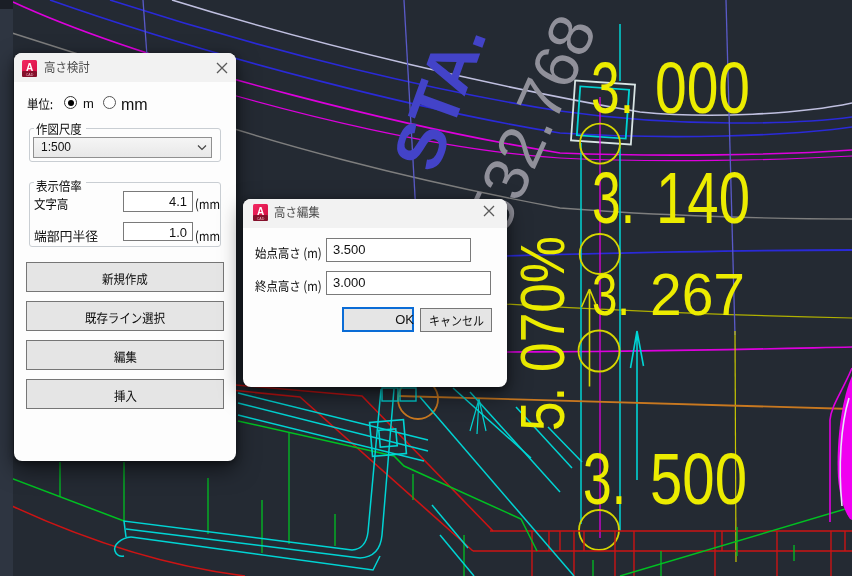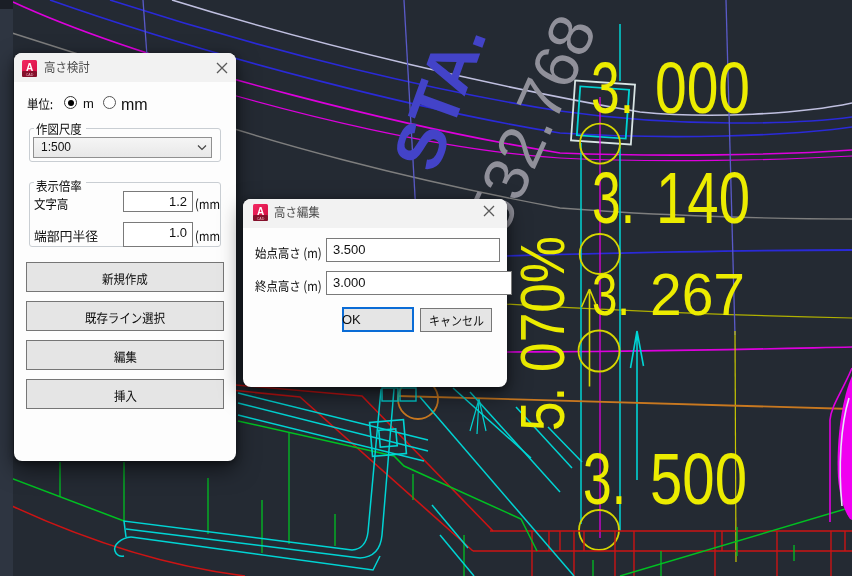--- a/index.html
+++ b/index.html
@@ -152,28 +152,28 @@
       <path d="M1,1.5 L5,5.5 L9,1.5" stroke="#444" stroke-width="1.2" fill="none"></path>
     </svg>
     <div class="grp" style="left:29px;top:182px;width:192px;height:65px"></div>
     <div style="position:absolute;left:34px;top:175px;width:52px;height:13px;background:#fdfdfd"></div>
     <svg style="position:absolute;left:36.0px;top:178.0px;overflow:visible" width="48" height="16">
       <path transform="translate(0,13.00) scale(0.88,1)" d="M1.8199999999999998 0.13 2.132 1.04C3.679 0.65 5.915 0.091 7.968999999999999 -0.45499999999999996L7.864999999999999 -1.3259999999999998L4.615 -0.52V-3.484C5.356 -3.952 6.032 -4.484999999999999 6.5649999999999995 -5.018C7.475 -2.041 9.165 0.052 11.934 1.001C12.077 0.728 12.363 0.33799999999999997 12.584 0.143C11.115 -0.299 9.945 -1.0919999999999999 9.061 -2.158C9.945 -2.665 11.011 -3.38 11.83 -4.043L11.062999999999999 -4.641C10.426 -4.056 9.424999999999999 -3.328 8.58 -2.795C8.125 -3.4709999999999996 7.760999999999999 -4.2379999999999995 7.4879999999999995 -5.083H12.181V-5.928H6.968V-7.111H11.219V-7.917H6.968V-8.982999999999999H11.725999999999999V-9.841H6.968V-10.92H5.9799999999999995V-9.841H1.3V-8.982999999999999H5.9799999999999995V-7.917H1.885V-7.111H5.9799999999999995V-5.928H0.819V-5.083H5.343C4.043 -4.004 2.08 -3.029 0.364 -2.548C0.572 -2.34 0.858 -1.9889999999999999 1.001 -1.742C1.8459999999999999 -2.028 2.7689999999999997 -2.431 3.653 -2.912V-0.286Z M16.042 -4.563C15.483 -3.094 14.521 -1.651 13.455 -0.728C13.702 -0.598 14.144 -0.312 14.352 -0.143C15.379 -1.144 16.406 -2.691 17.043 -4.29ZM21.892 -4.16C22.828 -2.912 23.816 -1.222 24.167 -0.13L25.142 -0.572C24.752 -1.6769999999999998 23.738 -3.315 22.789 -4.537ZM14.937 -9.958V-8.996H24.089V-9.958ZM13.78 -6.7989999999999995V-5.837H18.993V-0.247C18.993 -0.039 18.915 0.013 18.681 0.026C18.434 0.039 17.576 0.039 16.692 0.0C16.848 0.299 17.003999999999998 0.728 17.043 1.027C18.2 1.027 18.967 1.014 19.422 0.858C19.89 0.689 20.046 0.40299999999999997 20.046 -0.23399999999999999V-5.837H25.232999999999997V-6.7989999999999995Z M29.809 -5.992999999999999V-5.083H38.545V-5.992999999999999ZM31.434 -8.229C31.746 -7.526999999999999 32.032 -6.63 32.097 -6.071L33.007 -6.3309999999999995C32.929 -6.877 32.617 -7.760999999999999 32.278999999999996 -8.437ZM36.114 -8.45C35.932 -7.8 35.607 -6.838 35.321 -6.253L36.179 -6.058C36.465 -6.617 36.803 -7.462 37.089 -8.241999999999999ZM30.355 -9.450999999999999V-8.554H38.272V-9.450999999999999H34.748999999999995V-10.92H33.760999999999996V-9.450999999999999ZM31.031 -3.8609999999999998V1.053H31.993V0.442H36.595V0.975H37.583V-3.8609999999999998ZM31.993 -0.46799999999999997V-2.964H36.595V-0.46799999999999997ZM29.432 -10.868C28.704 -8.892 27.495 -6.941999999999999 26.208 -5.681C26.39 -5.46 26.663 -4.952999999999999 26.754 -4.718999999999999C27.209 -5.186999999999999 27.651 -5.733 28.08 -6.3309999999999995V1.014H29.016V-7.8C29.523 -8.697 29.991 -9.645999999999999 30.355 -10.594999999999999Z M49.92 -8.203C49.439 -7.683 48.555 -6.981 47.905 -6.552L48.62 -6.122999999999999C49.269999999999996 -6.552 50.115 -7.1499999999999995 50.778 -7.760999999999999ZM39.65 -4.056 40.131 -3.276C41.002 -3.653 42.081 -4.16 43.108 -4.654L42.926 -5.395C41.717 -4.888 40.482 -4.367999999999999 39.65 -4.056ZM40.105 -7.475C40.833 -7.072 41.73 -6.4479999999999995 42.159 -6.005999999999999L42.835 -6.617C42.393 -7.045999999999999 41.483 -7.630999999999999 40.755 -8.020999999999999ZM47.658 -4.992C48.685 -4.4719999999999995 49.985 -3.679 50.609 -3.133L51.324 -3.7569999999999997C50.647999999999996 -4.29 49.348 -5.0569999999999995 48.334 -5.551ZM46.163 -5.499C46.423 -5.213 46.683 -4.875 46.93 -4.524L44.707 -4.42C45.63 -5.317 46.644 -6.435 47.424 -7.396999999999999L46.657 -7.774C46.293 -7.254 45.799 -6.643 45.278999999999996 -6.045C45.006 -6.292 44.655 -6.552 44.278 -6.7989999999999995C44.707 -7.2669999999999995 45.188 -7.877999999999999 45.604 -8.437L45.318 -8.554H50.947V-9.464H45.955V-10.92H44.967V-9.464H40.092V-8.554H44.629C44.369 -8.125 44.018 -7.617999999999999 43.693 -7.202L43.329 -7.423L42.848 -6.851C43.472 -6.4479999999999995 44.239 -5.902 44.733 -5.447C44.382 -5.0569999999999995 44.018 -4.693 43.68 -4.367999999999999L42.679 -4.329L42.822 -3.484L47.385 -3.8219999999999996C47.554 -3.549 47.684 -3.302 47.775 -3.081L48.528999999999996 -3.4709999999999996C48.243 -4.1339999999999995 47.515 -5.109 46.865 -5.837ZM39.702 -2.483V-1.573H44.967V1.079H45.955V-1.573H51.311V-2.483H45.955V-3.497H44.967V-2.483Z" fill="#111"></path>
     </svg>
     <svg style="position:absolute;left:34.0px;top:196.0px;overflow:visible" width="36" height="16">
       <path transform="translate(0,13.00) scale(0.88,1)" d="M5.9799999999999995 -10.92V-8.709999999999999H0.65V-7.760999999999999H2.5869999999999997C3.328 -5.681 4.342 -3.9 5.694 -2.4699999999999998C4.303 -1.3259999999999998 2.5869999999999997 -0.481 0.507 0.11699999999999999C0.702 0.351 1.014 0.819 1.131 1.053C3.2369999999999997 0.377 4.992 -0.533 6.422 -1.755C7.877999999999999 -0.46799999999999997 9.658999999999999 0.481 11.83 1.04C11.998999999999999 0.767 12.311 0.312 12.545 0.091C10.426 -0.40299999999999997 8.658 -1.3 7.228 -2.496C8.593 -3.887 9.633 -5.603 10.4 -7.760999999999999H12.402V-8.709999999999999H6.981V-10.92ZM6.473999999999999 -3.198C5.239 -4.459 4.303 -5.992999999999999 3.653 -7.760999999999999H9.269C8.593 -5.915 7.683 -4.407 6.473999999999999 -3.198Z M18.993 -4.875V-3.9H13.923V-2.964H18.993V-0.19499999999999998C18.993 -0.013 18.928 0.052 18.694 0.065C18.46 0.078 17.615000000000002 0.065 16.744 0.039C16.913 0.312 17.095 0.741 17.173000000000002 1.014C18.265 1.014 18.954 1.001 19.409 0.858C19.877 0.702 20.033 0.416 20.033 -0.16899999999999998V-2.964H25.116V-3.9H20.033V-4.303C21.137999999999998 -4.927 22.308 -5.85 23.088 -6.721L22.451 -7.215L22.23 -7.162999999999999H16.029V-6.266H21.32C20.787 -5.771999999999999 20.124 -5.252 19.487000000000002 -4.875ZM14.04 -9.516V-6.4479999999999995H15.001999999999999V-8.58H23.959V-6.4479999999999995H24.96V-9.516H19.994V-10.946H18.967V-9.516Z M29.939 -7.3839999999999995H35.035V-6.136H29.939ZM29.003 -8.099V-5.4079999999999995H36.01V-8.099ZM31.928 -10.933V-9.684999999999999H26.845V-8.827H38.141999999999996V-9.684999999999999H32.929V-10.933ZM27.43 -4.601999999999999V1.04H28.379V-3.77H36.686V-0.143C36.686 0.039 36.634 0.091 36.4 0.104C36.192 0.11699999999999999 35.451 0.11699999999999999 34.606 0.091C34.736 0.364 34.879 0.741 34.918 1.014C35.997 1.014 36.699 1.014 37.128 0.858C37.544 0.702 37.661 0.416 37.661 -0.13V-4.601999999999999ZM30.887999999999998 -2.21H34.112V-0.884H30.887999999999998ZM30.03 -2.925V0.494H30.887999999999998V-0.16899999999999998H34.983V-2.925Z" fill="#111"></path>
     </svg>
-    <div class="inp" style="left:123px;top:191px;width:70px;height:21px;text-align:right;padding:2px 5px 0 0">1.2</div>
+    <div class="inp" style="left:123px;top:191px;width:70px;height:21px;text-align:right;padding:2px 5px 0 0">4.1</div>
     <svg style="position:absolute;left:195.0px;top:196.0px;overflow:visible" width="27" height="16">
       <path transform="translate(0,13.00) scale(0.88,1)" d="M3.1069999999999998 2.548 3.835 2.223C2.717 0.377 2.1839999999999997 -1.833 2.1839999999999997 -4.043C2.1839999999999997 -6.239999999999999 2.717 -8.437 3.835 -10.296L3.1069999999999998 -10.634C1.9109999999999998 -8.684 1.196 -6.590999999999999 1.196 -4.043C1.196 -1.482 1.9109999999999998 0.611 3.1069999999999998 2.548Z M5.59 0.0H6.786V-5.122C7.423 -5.85 8.021 -6.201 8.554 -6.201C9.451 -6.201 9.867 -5.6419999999999995 9.867 -4.316V0.0H11.05V-5.122C11.713000000000001 -5.85 12.285 -6.201 12.831 -6.201C13.728 -6.201 14.144 -5.6419999999999995 14.144 -4.316V0.0H15.327V-4.4719999999999995C15.327 -6.266 14.638 -7.241 13.195 -7.241C12.324 -7.241 11.596 -6.6819999999999995 10.855 -5.888999999999999C10.568999999999999 -6.721 9.997 -7.241 8.905000000000001 -7.241C8.06 -7.241 7.332 -6.707999999999999 6.708 -6.032H6.682L6.5649999999999995 -7.058999999999999H5.59Z M17.628000000000004 0.0H18.824V-5.122C19.461000000000002 -5.85 20.059 -6.201 20.592000000000002 -6.201C21.489 -6.201 21.905 -5.6419999999999995 21.905 -4.316V0.0H23.088V-5.122C23.751 -5.85 24.323 -6.201 24.869 -6.201C25.766000000000002 -6.201 26.182000000000002 -5.6419999999999995 26.182000000000002 -4.316V0.0H27.365000000000002V-4.4719999999999995C27.365000000000002 -6.266 26.676000000000002 -7.241 25.233000000000004 -7.241C24.362000000000002 -7.241 23.634 -6.6819999999999995 22.893 -5.888999999999999C22.607000000000003 -6.721 22.035000000000004 -7.241 20.943 -7.241C20.098000000000003 -7.241 19.37 -6.707999999999999 18.746000000000002 -6.032H18.720000000000002L18.603 -7.058999999999999H17.628000000000004Z" fill="#111"></path>
     </svg>
     <svg style="position:absolute;left:34.0px;top:227.8px;overflow:visible" width="66" height="16">
       <path transform="translate(0,13.20) scale(0.97,1)" d="M0.9636 -6.8904C1.254 -5.544 1.452 -3.7752 1.4652 -2.6268L2.2704 -2.7588C2.2572 -3.9204 2.046 -5.6628 1.7292 -7.0224ZM5.3988 -4.1712V1.0428H6.2964V-3.3132H7.4448V0.9107999999999999H8.2368V-3.3132H9.4644V0.8712H10.2564V-3.3132H11.4708V0.1188C11.4708 0.2244 11.4444 0.264 11.3256 0.264C11.22 0.2772 10.89 0.2772 10.5204 0.264C10.6392 0.4884 10.758 0.8316 10.7844 1.0692C11.3916 1.0692 11.7612 1.056 12.0384 0.9107999999999999C12.3024 0.7788 12.3684 0.5412 12.3684 0.132V-4.1712H8.9232L9.3192 -5.412H12.6588V-6.3096H4.9764V-5.412H8.2104C8.1312 -5.0028 8.052 -4.554 7.9596 -4.1712ZM5.5572 -10.428V-7.2863999999999995H12.1968V-10.428H11.2464V-8.1576H9.2532V-11.0616H8.3028V-8.1576H6.468V-10.428ZM2.3496 -10.9164V-8.4348H0.6864V-7.5372H4.8576V-8.4348H3.2472V-10.9164ZM3.6168 -7.128C3.4848 -5.676 3.1812 -3.564 2.8908 -2.3232L3.234 -2.2308L0.4356 -1.6368L0.66 -0.6732C1.9272 -0.9636 3.6036 -1.3728 5.1876 -1.782L5.082 -2.64L3.6828 -2.3232C3.9732 -3.5508 4.3032 -5.4648 4.5408 -6.93Z M13.754399999999999 -5.9664V-5.0687999999999995H20.5788V-5.9664ZM14.915999999999999 -8.2896C15.18 -7.6032 15.4176 -6.7188 15.4704 -6.1248L16.354799999999997 -6.3492C16.2756 -6.9168 16.038 -7.8012 15.734399999999999 -8.4612ZM18.6912 -8.5536C18.532799999999998 -7.8936 18.216 -6.9168 17.951999999999998 -6.3096L18.757199999999997 -6.0852C19.034399999999998 -6.666 19.3512 -7.5504 19.6416 -8.3292ZM21.119999999999997 -10.3092V1.056H22.083599999999997V-9.372H24.5916C24.1692 -8.316 23.601599999999998 -6.8772 23.034 -5.7684C24.3804 -4.6068 24.763199999999998 -3.6036 24.7764 -2.7852C24.7764 -2.2968 24.6708 -1.914 24.3936 -1.7292C24.2352 -1.6368 24.0372 -1.5972 23.8128 -1.584C23.561999999999998 -1.5708 23.1792 -1.5708 22.7832 -1.6104C22.9548 -1.32 23.047199999999997 -0.9107999999999999 23.0604 -0.6335999999999999C23.4564 -0.6072 23.8788 -0.6072 24.222 -0.6468C24.552 -0.6864 24.842399999999998 -0.7788 25.08 -0.9372C25.542 -1.2408 25.74 -1.8612 25.74 -2.6796C25.726799999999997 -3.6168 25.3968 -4.6596 24.0636 -5.9004C24.683999999999997 -7.1016 25.3704 -8.6328 25.8984 -9.8868L25.1856 -10.3488L25.014 -10.3092ZM16.7376 -11.0352V-9.6228H14.084399999999999V-8.7384H20.394V-9.6228H17.7012V-11.0352ZM14.6388 -3.9072V1.0692H15.5628V0.2904H18.875999999999998V1.0032H19.839599999999997V-3.9072ZM15.5628 -0.594V-3.036H18.875999999999998V-0.594Z M37.488 -9.2136V-5.3196H33.461999999999996V-9.2136ZM27.587999999999997 -10.1904V1.0692H28.591199999999997V-4.3427999999999995H37.488V-0.264C37.488 -0.0264 37.4088 0.0528 37.158 0.066C36.894 0.066 36.0492 0.07919999999999999 35.1384 0.0528C35.2836 0.31679999999999997 35.4552 0.7656 35.507999999999996 1.0428C36.709199999999996 1.0428 37.4484 1.0296 37.884 0.8712C38.3328 0.6996 38.4912 0.3828 38.4912 -0.264V-10.1904ZM28.591199999999997 -5.3196V-9.2136H32.472V-5.3196Z M41.54039999999999 -10.3884C42.160799999999995 -9.4512 42.807599999999994 -8.184 43.05839999999999 -7.4052L44.008799999999994 -7.8144C43.7448 -8.6064 43.0716 -9.834 42.437999999999995 -10.7448ZM49.882799999999996 -10.7844C49.49999999999999 -9.847199999999999 48.813599999999994 -8.5404 48.25919999999999 -7.7484L49.130399999999995 -7.4052C49.684799999999996 -8.184 50.38439999999999 -9.3852 50.925599999999996 -10.4148ZM45.645599999999995 -11.1012V-6.8112H41.157599999999995V-5.8344H45.645599999999995V-3.7092H40.29959999999999V-2.7192H45.645599999999995V1.0296H46.6752V-2.7192H52.11359999999999V-3.7092H46.6752V-5.8344H51.34799999999999V-6.8112H46.6752V-11.1012Z M56.2056 -11.0748C55.5984 -10.1112 54.370799999999996 -8.975999999999999 53.2752 -8.2632C53.4336 -8.0652 53.697599999999994 -7.6692 53.8032 -7.458C55.0308 -8.25 56.337599999999995 -9.5304 57.142799999999994 -10.7052ZM63.4788 -9.5436C62.977199999999996 -8.646 62.2512 -7.8804 61.4064 -7.2336C60.574799999999996 -7.8804 59.901599999999995 -8.6592 59.452799999999996 -9.5436ZM57.75 -10.3884V-9.5436H59.307599999999994L58.581599999999995 -9.2928C59.096399999999996 -8.2896 59.782799999999995 -7.4315999999999995 60.6276 -6.6924C59.532 -6.0192 58.278 -5.5176 57.010799999999996 -5.2008C57.1956 -5.0028 57.4332 -4.6464 57.5256 -4.4088C58.8852 -4.7916 60.218399999999995 -5.346 61.379999999999995 -6.1116C62.4492 -5.3724 63.703199999999995 -4.818 65.08919999999999 -4.4748C65.2212 -4.7256 65.48519999999999 -5.1216 65.7096 -5.3196C64.4028 -5.5968 63.2016 -6.0588 62.185199999999995 -6.6924C63.307199999999995 -7.59 64.2312 -8.7252 64.812 -10.137599999999999L64.1784 -10.428L63.9936 -10.3884ZM57.9216 -3.1812V-2.31H60.8784V-0.2376H57.0768V0.6468H65.4588V-0.2376H61.855199999999996V-2.31H64.746V-3.1812H61.855199999999996V-4.9632H60.8784V-3.1812ZM56.6412 -8.4744C55.7964 -7.0356 54.410399999999996 -5.6232 53.1036 -4.7124C53.2752 -4.5012 53.565599999999996 -4.026 53.6712 -3.8148C54.1992 -4.2108 54.727199999999996 -4.686 55.255199999999995 -5.214V1.0428H56.218799999999995V-6.2832C56.7204 -6.8772 57.1692 -7.4976 57.538799999999995 -8.1312Z" fill="#111"></path>
     </svg>
-    <div class="inp" style="left:123px;top:222px;width:70px;height:25px;text-align:right;padding:2px 5px 0 0">1.0</div>
+    <div class="inp" style="left:123px;top:222px;width:70px;height:19px;text-align:right;padding:2px 5px 0 0">1.0</div>
     <svg style="position:absolute;left:195.0px;top:228.0px;overflow:visible" width="27" height="16">
       <path transform="translate(0,13.00) scale(0.88,1)" d="M3.1069999999999998 2.548 3.835 2.223C2.717 0.377 2.1839999999999997 -1.833 2.1839999999999997 -4.043C2.1839999999999997 -6.239999999999999 2.717 -8.437 3.835 -10.296L3.1069999999999998 -10.634C1.9109999999999998 -8.684 1.196 -6.590999999999999 1.196 -4.043C1.196 -1.482 1.9109999999999998 0.611 3.1069999999999998 2.548Z M5.59 0.0H6.786V-5.122C7.423 -5.85 8.021 -6.201 8.554 -6.201C9.451 -6.201 9.867 -5.6419999999999995 9.867 -4.316V0.0H11.05V-5.122C11.713000000000001 -5.85 12.285 -6.201 12.831 -6.201C13.728 -6.201 14.144 -5.6419999999999995 14.144 -4.316V0.0H15.327V-4.4719999999999995C15.327 -6.266 14.638 -7.241 13.195 -7.241C12.324 -7.241 11.596 -6.6819999999999995 10.855 -5.888999999999999C10.568999999999999 -6.721 9.997 -7.241 8.905000000000001 -7.241C8.06 -7.241 7.332 -6.707999999999999 6.708 -6.032H6.682L6.5649999999999995 -7.058999999999999H5.59Z M17.628000000000004 0.0H18.824V-5.122C19.461000000000002 -5.85 20.059 -6.201 20.592000000000002 -6.201C21.489 -6.201 21.905 -5.6419999999999995 21.905 -4.316V0.0H23.088V-5.122C23.751 -5.85 24.323 -6.201 24.869 -6.201C25.766000000000002 -6.201 26.182000000000002 -5.6419999999999995 26.182000000000002 -4.316V0.0H27.365000000000002V-4.4719999999999995C27.365000000000002 -6.266 26.676000000000002 -7.241 25.233000000000004 -7.241C24.362000000000002 -7.241 23.634 -6.6819999999999995 22.893 -5.888999999999999C22.607000000000003 -6.721 22.035000000000004 -7.241 20.943 -7.241C20.098000000000003 -7.241 19.37 -6.707999999999999 18.746000000000002 -6.032H18.720000000000002L18.603 -7.058999999999999H17.628000000000004Z" fill="#111"></path>
     </svg>
     <div class="btn" style="left:26px;top:262px;width:198px;height:30px"></div>
     <svg style="position:absolute;left:102.1px;top:270.5px;overflow:visible" width="48" height="16">
       <path transform="translate(0,13.00) scale(0.88,1)" d="M1.573 -8.488999999999999C1.833 -7.904 2.041 -7.111 2.08 -6.604L2.912 -6.824999999999999C2.847 -7.332 2.626 -8.099 2.3529999999999998 -8.671ZM4.914 -8.697C4.771 -8.151 4.484999999999999 -7.332 4.2509999999999994 -6.824999999999999L5.044 -6.63C5.278 -7.111 5.551 -7.8389999999999995 5.798 -8.501999999999999ZM11.517999999999999 -10.777C10.673 -10.347999999999999 9.216999999999999 -9.932 7.864999999999999 -9.645999999999999L7.162999999999999 -9.854V-5.303999999999999C7.162999999999999 -3.4709999999999996 6.994 -1.222 5.33 0.429C5.551 0.5589999999999999 5.902 0.884 6.032 1.0919999999999999C7.851999999999999 -0.715 8.099 -3.3409999999999997 8.099 -5.2909999999999995V-5.616H10.062V0.975H10.998V-5.616H12.479999999999999V-6.526H8.099V-8.866C9.555 -9.152 11.193 -9.555 12.311 -10.062ZM3.211 -10.868V-9.555H0.7929999999999999V-8.735999999999999H6.539V-9.555H4.16V-10.868ZM0.611 -6.590999999999999V-5.7589999999999995H3.211V-4.407H0.65V-3.549H2.9899999999999998C2.34 -2.405 1.3 -1.2089999999999999 0.364 -0.611C0.572 -0.45499999999999996 0.858 -0.13 1.027 0.091C1.768 -0.494 2.574 -1.417 3.211 -2.431V1.014H4.16V-2.314C4.7059999999999995 -1.8199999999999998 5.356 -1.17 5.6419999999999995 -0.845L6.226999999999999 -1.573C5.915 -1.8459999999999999 4.654 -2.8859999999999997 4.16 -3.2369999999999997V-3.549H6.590999999999999V-4.407H4.16V-5.7589999999999995H6.694999999999999V-6.590999999999999Z M20.111 -7.436H23.842V-6.162H20.111ZM20.111 -5.356H23.842V-4.043H20.111ZM20.111 -9.529H23.842V-8.254999999999999H20.111ZM15.717 -10.79V-8.762H13.845V-7.877999999999999H15.717V-6.292V-5.7459999999999996H13.572V-4.849H15.678C15.574 -3.068 15.158 -1.066 13.494 0.182C13.715 0.351 14.027 0.689 14.157 0.8969999999999999C15.457 -0.16899999999999998 16.081 -1.625 16.38 -3.094C16.978 -2.392 17.771 -1.404 18.096 -0.9099999999999999L18.759 -1.638C18.447 -2.015 17.082 -3.562 16.536 -4.095L16.601 -4.849H18.72V-5.7459999999999996H16.64V-6.292V-7.877999999999999H18.473V-8.762H16.64V-10.79ZM19.201 -10.413V-3.1719999999999997H20.241C20.033 -1.547 19.487000000000002 -0.351 17.485 0.299C17.68 0.46799999999999997 17.939999999999998 0.8059999999999999 18.044 1.027C20.253999999999998 0.23399999999999999 20.93 -1.196 21.177 -3.1719999999999997H22.308V-0.40299999999999997C22.308 0.533 22.516 0.8059999999999999 23.413 0.8059999999999999C23.595 0.8059999999999999 24.296999999999997 0.8059999999999999 24.479 0.8059999999999999C25.259 0.8059999999999999 25.479999999999997 0.377 25.570999999999998 -1.404C25.323999999999998 -1.482 24.933999999999997 -1.625 24.738999999999997 -1.781C24.713 -0.247 24.661 -0.052 24.375 -0.052C24.219 -0.052 23.66 -0.052 23.543 -0.052C23.27 -0.052 23.231 -0.104 23.231 -0.40299999999999997V-3.1719999999999997H24.778V-10.413Z M32.838 -10.764C32.188 -8.853 31.134999999999998 -6.968 29.965 -5.7459999999999996C30.186 -5.59 30.563 -5.252 30.719 -5.083C31.381999999999998 -5.811 32.019 -6.76 32.578 -7.813H33.475V1.027H34.463V-2.132H38.376V-3.0549999999999997H34.463V-5.031H38.207V-5.928H34.463V-7.813H38.506V-8.748999999999999H33.046C33.319 -9.321 33.566 -9.918999999999999 33.774 -10.517ZM29.705 -10.868C28.977 -8.892 27.755 -6.941999999999999 26.468 -5.681C26.65 -5.46 26.936 -4.927 27.04 -4.7059999999999995C27.482 -5.161 27.911 -5.681 28.326999999999998 -6.253V1.014H29.302V-7.787C29.809 -8.671 30.277 -9.633 30.641 -10.581999999999999Z M46.072 -10.907C46.072 -10.166 46.098 -9.424999999999999 46.137 -8.709999999999999H40.664V-5.0569999999999995C40.664 -3.367 40.547 -1.1179999999999999 39.468 0.481C39.702 0.598 40.118 0.9359999999999999 40.287 1.131C41.483 -0.585 41.678 -3.211 41.678 -5.044V-5.135H44.057C44.005 -2.899 43.94 -2.0669999999999997 43.771 -1.8719999999999999C43.667 -1.755 43.55 -1.7289999999999999 43.355 -1.7289999999999999C43.134 -1.7289999999999999 42.575 -1.7289999999999999 41.977 -1.7939999999999998C42.133 -1.547 42.237 -1.157 42.25 -0.884C42.887 -0.845 43.485 -0.845 43.823 -0.871C44.174 -0.9099999999999999 44.394999999999996 -1.001 44.603 -1.248C44.876 -1.599 44.941 -2.7039999999999997 45.006 -5.629C45.006 -5.7589999999999995 45.019 -6.045 45.019 -6.045H41.678V-7.760999999999999H46.202C46.358 -5.654999999999999 46.67 -3.731 47.164 -2.2359999999999998C46.306 -1.248 45.305 -0.442 44.147999999999996 0.16899999999999998C44.356 0.364 44.707 0.767 44.863 0.975C45.864 0.377 46.760999999999996 -0.33799999999999997 47.554 -1.196C48.152 0.143 48.932 0.949 49.933 0.949C50.934 0.949 51.298 0.299 51.467 -1.924C51.207 -2.015 50.843 -2.2359999999999998 50.622 -2.457C50.544 -0.728 50.388 -0.052 50.010999999999996 -0.052C49.348 -0.052 48.763 -0.7929999999999999 48.282 -2.0669999999999997C49.244 -3.315 50.010999999999996 -4.797 50.57 -6.5L49.595 -6.747C49.179 -5.434 48.62 -4.2509999999999994 47.918 -3.211C47.58 -4.4719999999999995 47.333 -6.019 47.19 -7.760999999999999H51.363V-8.709999999999999H47.138C47.099000000000004 -9.424999999999999 47.086 -10.152999999999999 47.086 -10.907ZM47.723 -10.27C48.555 -9.841 49.556 -9.177999999999999 50.05 -8.709999999999999L50.661 -9.386C50.153999999999996 -9.828 49.126999999999995 -10.465 48.308 -10.868Z" fill="#111"></path>
     </svg>
     <div class="btn" style="left:26px;top:301px;width:198px;height:30px"></div>
     <svg style="position:absolute;left:85.0px;top:309.5px;overflow:visible" width="82" height="16">
       <path transform="translate(0,13.00) scale(0.88,1)" d="M3.6399999999999997 -3.796C3.9779999999999998 -3.3539999999999996 4.329 -2.847 4.628 -2.327L2.288 -1.638V-4.888H5.694V-10.4H1.3519999999999999V-1.378L0.494 -1.144L0.754 -0.182L5.083 -1.508C5.252 -1.183 5.382 -0.871 5.473 -0.611L6.343999999999999 -1.04C6.005999999999999 -1.9109999999999998 5.226 -3.185 4.459 -4.16ZM2.288 -9.503H4.758V-8.086H2.288ZM2.288 -5.785V-7.241H4.758V-5.785ZM6.005999999999999 -5.902V-4.979H9.243C8.398 -2.496 6.994 -0.7799999999999999 4.524 0.351C4.771 0.52 5.1739999999999995 0.884 5.317 1.066C7.175999999999999 0.11699999999999999 8.463 -1.157 9.36 -2.834V-0.416C9.36 0.5589999999999999 9.568 0.845 10.465 0.845C10.647 0.845 11.362 0.845 11.556999999999999 0.845C12.363 0.845 12.584 0.351 12.661999999999999 -1.534C12.415 -1.5859999999999999 12.024999999999999 -1.742 11.83 -1.9109999999999998C11.804 -0.27299999999999996 11.751999999999999 -0.026 11.466 -0.026C11.296999999999999 -0.026 10.712 -0.026 10.594999999999999 -0.026C10.309 -0.026 10.27 -0.078 10.27 -0.429V-4.888H10.218L10.244 -4.979H12.492999999999999V-5.902H10.504C10.79 -6.981 10.985 -8.164 11.154 -9.49H12.245999999999999V-10.413H6.253V-9.49H7.098V-5.902ZM8.008 -9.49H10.166C10.01 -8.164 9.802 -6.968 9.516 -5.902H8.008Z M20.994999999999997 -4.667V-3.4579999999999997H17.355V-2.548H20.994999999999997V-0.13C20.994999999999997 0.052 20.942999999999998 0.104 20.722 0.11699999999999999C20.488 0.13 19.708 0.13 18.837 0.104C18.98 0.377 19.097 0.754 19.149 1.04C20.267 1.04 20.994999999999997 1.027 21.424 0.884C21.866 0.741 21.982999999999997 0.45499999999999996 21.982999999999997 -0.11699999999999999V-2.548H25.441V-3.4579999999999997H21.982999999999997V-4.1209999999999996C22.906 -4.732 23.92 -5.59 24.622 -6.396L23.997999999999998 -6.877L23.802999999999997 -6.824999999999999H18.46V-5.928H22.932000000000002C22.477 -5.473 21.918 -5.005 21.384999999999998 -4.667ZM18.005 -10.92C17.849 -10.360999999999999 17.667 -9.789 17.445999999999998 -9.216999999999999H13.818999999999999V-8.280999999999999H17.043C16.198 -6.487 15.001999999999999 -4.81 13.416 -3.6919999999999997C13.572 -3.4709999999999996 13.818999999999999 -3.042 13.936 -2.782C14.482 -3.1719999999999997 14.989 -3.614 15.443999999999999 -4.108V1.014H16.432V-5.2909999999999995C17.108 -6.2139999999999995 17.68 -7.228 18.148 -8.280999999999999H25.207V-9.216999999999999H18.538C18.72 -9.698 18.889 -10.192 19.032 -10.673Z M29.003 -9.684999999999999V-8.606C29.354 -8.632 29.77 -8.645 30.173000000000002 -8.645C30.887999999999998 -8.645 34.541 -8.645 35.269 -8.645C35.711 -8.645 36.153 -8.632 36.465 -8.606V-9.684999999999999C36.153 -9.633 35.698 -9.62 35.282 -9.62C34.515 -9.62 30.875 -9.62 30.173000000000002 -9.62C29.756999999999998 -9.62 29.341 -9.633 29.003 -9.684999999999999ZM37.414 -6.253 36.673 -6.721C36.53 -6.643 36.257 -6.617 35.958 -6.617C35.295 -6.617 29.756999999999998 -6.617 29.107 -6.617C28.756 -6.617 28.314 -6.643 27.833 -6.694999999999999V-5.603C28.301 -5.629 28.795 -5.6419999999999995 29.107 -5.6419999999999995C29.887 -5.6419999999999995 35.373 -5.6419999999999995 36.01 -5.6419999999999995C35.775999999999996 -4.7059999999999995 35.256 -3.601 34.463 -2.7689999999999997C33.358 -1.599 31.733 -0.767 29.887 -0.38999999999999996L30.692999999999998 0.533C32.344 0.078 33.982 -0.689 35.347 -2.1839999999999997C36.309 -3.2369999999999997 36.894 -4.5889999999999995 37.245 -5.8759999999999994C37.271 -5.967 37.349000000000004 -6.136 37.414 -6.253Z M40.118 -4.693 40.638 -3.679C42.445 -4.2379999999999995 44.226 -5.018 45.591 -5.798V-0.988C45.591 -0.494 45.552 0.156 45.513 0.40299999999999997H46.787C46.735 0.143 46.709 -0.494 46.709 -0.988V-6.473999999999999C48.035 -7.358 49.231 -8.346 50.219 -9.373L49.348 -10.179C48.451 -9.1 47.150999999999996 -7.968999999999999 45.799 -7.124C44.356 -6.2139999999999995 42.367 -5.303999999999999 40.118 -4.693Z M54.951 -9.529 54.21 -8.735999999999999C55.172 -8.086 56.797 -6.694999999999999 57.447 -6.019L58.266 -6.838C57.538 -7.566 55.874 -8.918 54.951 -9.529ZM53.833 -0.819 54.522 0.247C56.68 -0.156 58.331 -0.949 59.631 -1.768C61.594 -3.0029999999999997 63.115 -4.771 63.998999999999995 -6.396L63.375 -7.5009999999999994C62.620999999999995 -5.902 61.035 -3.9779999999999998 59.033 -2.717C57.798 -1.95 56.108 -1.157 53.833 -0.819Z M65.65 -10.113999999999999C66.404 -9.477 67.249 -8.528 67.6 -7.891L68.419 -8.437C68.042 -9.087 67.184 -9.997 66.404 -10.607999999999999ZM73.84 -2.0669999999999997C74.737 -1.599 75.686 -0.988 76.219 -0.507L77.168 -0.9229999999999999C76.557 -1.417 75.478 -2.041 74.542 -2.496ZM71.448 -2.522C70.863 -2.002 69.901 -1.4949999999999999 69.017 -1.157C69.225 -1.014 69.576 -0.702 69.732 -0.5459999999999999C70.603 -0.949 71.643 -1.5859999999999999 72.319 -2.223ZM68.107 -5.785H65.585V-4.875H67.184V-1.482C66.612 -0.949 65.975 -0.38999999999999996 65.442 0.0L65.949 0.9359999999999999C66.573 0.351 67.158 -0.208 67.717 -0.7799999999999999C68.523 0.26 69.719 0.715 71.448 0.7799999999999999C72.917 0.832 75.764 0.8059999999999999 77.246 0.754C77.285 0.46799999999999997 77.428 0.039 77.545 -0.182C75.959 -0.078 72.891 -0.039 71.422 -0.091C69.888 -0.156 68.731 -0.598 68.107 -1.573ZM74.061 -6.37V-5.420999999999999H71.929V-6.37H71.006V-5.420999999999999H69.082V-4.667H71.006V-3.432H68.666V-2.665H77.376V-3.432H74.997V-4.667H76.973V-5.420999999999999H74.997V-6.37ZM71.929 -4.667H74.061V-3.432H71.929ZM69.134 -8.892V-7.526999999999999C69.134 -6.734 69.394 -6.539 70.356 -6.539C70.551 -6.539 71.773 -6.539 71.981 -6.539C72.657 -6.539 72.904 -6.76 72.995 -7.6049999999999995C72.748 -7.657 72.436 -7.760999999999999 72.267 -7.877999999999999C72.228 -7.306 72.176 -7.228 71.864 -7.228C71.617 -7.228 70.629 -7.228 70.447 -7.228C70.031 -7.228 69.966 -7.279999999999999 69.966 -7.526999999999999V-8.203H72.54V-10.413H68.913V-9.737H71.695V-8.892ZM73.411 -8.892V-7.54C73.411 -6.734 73.684 -6.539 74.65899999999999 -6.539C74.867 -6.539 76.193 -6.539 76.414 -6.539C77.103 -6.539 77.363 -6.773 77.441 -7.643999999999999C77.207 -7.709 76.895 -7.8 76.726 -7.93C76.674 -7.319 76.622 -7.228 76.297 -7.228C76.024 -7.228 74.958 -7.228 74.75 -7.228C74.321 -7.228 74.243 -7.279999999999999 74.243 -7.54V-8.203H76.791V-10.413H73.164V-9.737H75.93299999999999V-8.892Z M83.928 -10.179V-5.7459999999999996C83.928 -3.796 83.772 -1.3259999999999998 82.121 0.38999999999999996C82.329 0.507 82.706 0.858 82.862 1.04C84.422 -0.5589999999999999 84.799 -2.951 84.877 -4.927H86.502C87.074 -2.197 88.14 -0.013 90.025 1.066C90.181 0.7929999999999999 90.493 0.40299999999999997 90.714 0.208C89.011 -0.65 87.984 -2.6 87.464 -4.927H89.999V-10.179ZM84.89 -9.256H89.024V-5.85H84.89ZM78.429 -4.056 78.676 -3.1069999999999998 80.548 -3.5749999999999997V-0.143C80.548 0.065 80.47 0.13 80.262 0.143C80.08 0.143 79.443 0.156 78.741 0.13C78.871 0.38999999999999996 79.014 0.7929999999999999 79.053 1.04C80.041 1.04 80.613 1.014 80.977 0.858C81.341 0.702 81.484 0.442 81.484 -0.143V-3.8089999999999997L83.356 -4.29L83.265 -5.1739999999999995L81.484 -4.745V-7.358H83.265V-8.267999999999999H81.484V-10.92H80.548V-8.267999999999999H78.598V-7.358H80.548V-4.524Z" fill="#111"></path>
@@ -203,23 +203,23 @@
     </svg>
     <svg style="position:absolute;left:274.0px;top:204.0px;overflow:visible" width="48" height="16">
       <path transform="translate(0,13.00) scale(0.88,1)" d="M3.9389999999999996 -7.3839999999999995H9.035V-6.136H3.9389999999999996ZM3.0029999999999997 -8.099V-5.4079999999999995H10.01V-8.099ZM5.928 -10.933V-9.684999999999999H0.845V-8.827H12.142V-9.684999999999999H6.928999999999999V-10.933ZM1.43 -4.601999999999999V1.04H2.379V-3.77H10.686V-0.143C10.686 0.039 10.634 0.091 10.4 0.104C10.192 0.11699999999999999 9.450999999999999 0.11699999999999999 8.606 0.091C8.735999999999999 0.364 8.879 0.741 8.918 1.014C9.997 1.014 10.699 1.014 11.128 0.858C11.543999999999999 0.702 11.661 0.416 11.661 -0.13V-4.601999999999999ZM4.888 -2.21H8.112V-0.884H4.888ZM4.03 -2.925V0.494H4.888V-0.16899999999999998H8.982999999999999V-2.925Z M17.056 -4.056 16.042 -4.29C15.678 -3.5229999999999997 15.418 -2.847 15.418 -2.132C15.418 -0.364 16.978 0.533 19.448 0.5459999999999999C20.891 0.5459999999999999 21.996000000000002 0.40299999999999997 22.802 0.26L22.854 -0.7799999999999999C21.944 -0.572 20.826 -0.442 19.5 -0.45499999999999996C17.576 -0.46799999999999997 16.445 -1.014 16.445 -2.249C16.445 -2.8729999999999998 16.666 -3.432 17.056 -4.056ZM15.054 -8.203 15.08 -7.162999999999999C17.121 -6.994 18.993 -6.994 20.54 -7.137C20.982 -6.058 21.606 -4.914 22.113 -4.173C21.645 -4.225 20.683 -4.303 19.955 -4.367999999999999L19.877 -3.497C20.813 -3.432 22.386 -3.2889999999999997 23.009999999999998 -3.146L23.543 -3.8739999999999997C23.348 -4.095 23.153 -4.316 22.971 -4.563C22.490000000000002 -5.239 21.918 -6.239999999999999 21.515 -7.241C22.386 -7.358 23.413 -7.54 24.206 -7.774L24.089 -8.788C23.205 -8.488999999999999 22.125999999999998 -8.280999999999999 21.189999999999998 -8.151C20.93 -8.905 20.695999999999998 -9.763 20.592 -10.373999999999999L19.487000000000002 -10.231C19.604 -9.892999999999999 19.721 -9.49 19.811999999999998 -9.216999999999999L20.201999999999998 -8.046999999999999C18.772 -7.943 16.965 -7.968999999999999 15.054 -8.203Z M31.096 -10.126999999999999V-9.269H38.259V-10.126999999999999ZM27.157 -3.484C27.001 -2.3529999999999998 26.767 -1.183 26.338 -0.38999999999999996C26.546 -0.312 26.91 -0.143 27.066 -0.039C27.469 -0.871 27.781 -2.1189999999999998 27.95 -3.3539999999999996ZM29.679 -3.328C29.991 -2.574 30.238 -1.5859999999999999 30.29 -0.9359999999999999L30.979 -1.157C30.784 -0.637 30.524 -0.143 30.198999999999998 0.312C30.407 0.40299999999999997 30.771 0.689 30.927 0.858C31.72 -0.23399999999999999 32.11 -1.625 32.305 -2.964V1.04H33.033V-1.4949999999999999H33.995V0.9229999999999999H34.658V-1.4949999999999999H35.672V0.9229999999999999H36.335V-1.4949999999999999H37.388V0.104C37.388 0.208 37.362 0.23399999999999999 37.257999999999996 0.247C37.153999999999996 0.247 36.894 0.247 36.569 0.23399999999999999C36.673 0.46799999999999997 36.803 0.8059999999999999 36.842 1.04C37.323 1.04 37.674 1.014 37.908 0.884C38.155 0.741 38.207 0.494 38.207 0.11699999999999999V-4.524H32.448L32.474 -5.4079999999999995H37.934V-8.424H31.603V-5.564C31.603 -4.303 31.525 -2.7039999999999997 31.018 -1.274C30.927 -1.9109999999999998 30.68 -2.8209999999999997 30.381 -3.536ZM33.995 -2.249H33.033V-3.7569999999999997H33.995ZM34.658 -2.249V-3.7569999999999997H35.672V-2.249ZM36.335 -2.249V-3.7569999999999997H37.388V-2.249ZM32.474 -7.617999999999999H36.985V-6.2139999999999995H32.474ZM26.364 -5.1739999999999995 26.481 -4.303 28.457 -4.42V1.04H29.302V-4.4719999999999995L30.277 -4.55C30.381 -4.2379999999999995 30.459 -3.9389999999999996 30.498 -3.7049999999999996L31.239 -4.0169999999999995C31.096 -4.745 30.615000000000002 -5.888999999999999 30.134 -6.76L29.445 -6.487C29.627 -6.136 29.809 -5.7459999999999996 29.965 -5.356L28.223 -5.265C29.068 -6.37 30.017 -7.851999999999999 30.732 -9.074L29.926 -9.437999999999999C29.588 -8.735999999999999 29.107 -7.877999999999999 28.6 -7.058999999999999C28.418 -7.319 28.184 -7.6049999999999995 27.924 -7.891C28.392 -8.619 28.938 -9.698 29.393 -10.594999999999999L28.548000000000002 -10.92C28.288 -10.192 27.82 -9.190999999999999 27.404 -8.437L26.988 -8.84L26.481 -8.229C27.079 -7.67 27.742 -6.903 28.119 -6.305C27.859 -5.902 27.599 -5.537999999999999 27.352 -5.213Z M42.445 -10.946C41.873 -9.75 40.807 -8.241999999999999 39.351 -7.098C39.572 -6.955 39.897 -6.669 40.053 -6.4479999999999995C40.495 -6.811999999999999 40.898 -7.202 41.262 -7.6049999999999995V-3.77H44.98V-2.964H39.702V-2.145H44.161C42.913 -1.196 41.015 -0.33799999999999997 39.377 0.078C39.598 0.286 39.871 0.65 40.027 0.8969999999999999C41.691 0.377 43.641 -0.611 44.98 -1.755V1.027H45.955V-1.7939999999999998C47.281 -0.6759999999999999 49.257 0.299 50.96 0.7929999999999999C51.103 0.5459999999999999 51.376 0.19499999999999998 51.584 -0.013C49.946 -0.40299999999999997 48.061 -1.222 46.813 -2.145H51.311V-2.964H45.955V-3.77H50.96V-4.55H46.176V-5.447H49.959V-6.149H46.176V-7.02H49.92V-7.7219999999999995H46.176V-8.58H50.453V-9.386H46.163C46.423 -9.802 46.696 -10.296 46.93 -10.777L45.838 -10.92C45.695 -10.478 45.422 -9.879999999999999 45.162 -9.386H42.653C42.952 -9.854 43.225 -10.309 43.459 -10.751ZM45.24 -7.02V-6.149H42.198V-7.02ZM45.24 -7.7219999999999995H42.198V-8.58H45.24ZM45.24 -5.447V-4.55H42.198V-5.447Z" fill="#4a4a4a"></path>
     </svg>
     <svg style="position:absolute;left:482.5px;top:204.5px" width="13" height="13">
       <path d="M1,1 L11.0,11.0 M11.0,1 L1,11.0" stroke="#5a5a5a" stroke-width="1.3"></path>
     </svg>
     <svg style="position:absolute;left:255.0px;top:245.0px;overflow:visible" width="69" height="16">
       <path transform="translate(0,13.00) scale(0.88,1)" d="M6.37 -4.2379999999999995V1.053H7.306V0.46799999999999997H10.946V1.001H11.921V-4.2379999999999995ZM7.306 -0.429V-3.3409999999999997H10.946V-0.429ZM8.008 -10.933C7.683 -9.594 7.072 -7.734999999999999 6.526 -6.460999999999999L5.473 -6.409L5.59 -5.447L11.44 -5.8759999999999994C11.596 -5.537999999999999 11.738999999999999 -5.226 11.83 -4.952999999999999L12.674999999999999 -5.420999999999999C12.337 -6.37 11.44 -7.826 10.568999999999999 -8.905L9.789 -8.514999999999999C10.192 -7.968999999999999 10.607999999999999 -7.345 10.972 -6.734L7.4879999999999995 -6.513C8.033999999999999 -7.734999999999999 8.632 -9.36 9.087 -10.699ZM2.548 -10.933C2.392 -10.113999999999999 2.197 -9.177999999999999 1.9889999999999999 -8.229H0.572V-7.319H1.7939999999999998C1.417 -5.694 1.014 -4.095 0.689 -2.977L1.508 -2.548L1.664 -3.1199999999999997C2.1189999999999998 -2.834 2.574 -2.509 3.016 -2.1839999999999997C2.392 -1.04 1.599 -0.221 0.637 0.286C0.845 0.481 1.1179999999999999 0.845 1.248 1.079C2.275 0.45499999999999996 3.1199999999999997 -0.40299999999999997 3.783 -1.573C4.329 -1.105 4.81 -0.65 5.135 -0.247L5.72 -1.027C5.369 -1.456 4.8229999999999995 -1.95 4.199 -2.431C4.835999999999999 -3.9 5.239 -5.7589999999999995 5.4079999999999995 -8.138L4.8229999999999995 -8.267999999999999L4.654 -8.229H2.912C3.1199999999999997 -9.139 3.315 -10.023 3.4709999999999996 -10.815999999999999ZM2.7039999999999997 -7.319H4.42C4.2509999999999994 -5.616 3.913 -4.186 3.419 -3.016C2.912 -3.367 2.392 -3.6919999999999997 1.885 -3.9779999999999998C2.158 -5.005 2.431 -6.162 2.7039999999999997 -7.319Z M16.081 -6.045H22.88V-3.718H16.081ZM17.42 -1.664C17.589 -0.819 17.692999999999998 0.27299999999999996 17.692999999999998 0.9229999999999999L18.681 0.7929999999999999C18.668 0.16899999999999998 18.538 -0.9099999999999999 18.343 -1.742ZM20.111 -1.651C20.488 -0.845 20.878 0.247 21.021 0.8969999999999999L21.97 0.65C21.814 0.0 21.398 -1.053 20.994999999999997 -1.8459999999999999ZM22.762999999999998 -1.755C23.413 -0.9359999999999999 24.141 0.221 24.439999999999998 0.9359999999999999L25.363 0.5459999999999999C25.038 -0.16899999999999998 24.284 -1.274 23.634 -2.093ZM15.301 -2.015C14.898 -1.053 14.235 0.0 13.546 0.598L14.43 1.027C15.145 0.33799999999999997 15.808 -0.754 16.224 -1.768ZM15.158 -6.968V-2.808H23.854999999999997V-6.968H19.89V-8.619H24.83V-9.542H19.89V-10.92H18.915V-6.968Z M29.939 -7.3839999999999995H35.035V-6.136H29.939ZM29.003 -8.099V-5.4079999999999995H36.01V-8.099ZM31.928 -10.933V-9.684999999999999H26.845V-8.827H38.141999999999996V-9.684999999999999H32.929V-10.933ZM27.43 -4.601999999999999V1.04H28.379V-3.77H36.686V-0.143C36.686 0.039 36.634 0.091 36.4 0.104C36.192 0.11699999999999999 35.451 0.11699999999999999 34.606 0.091C34.736 0.364 34.879 0.741 34.918 1.014C35.997 1.014 36.699 1.014 37.128 0.858C37.544 0.702 37.661 0.416 37.661 -0.13V-4.601999999999999ZM30.887999999999998 -2.21H34.112V-0.884H30.887999999999998ZM30.03 -2.925V0.494H30.887999999999998V-0.16899999999999998H34.983V-2.925Z M43.056 -4.056 42.042 -4.29C41.678 -3.5229999999999997 41.418 -2.847 41.418 -2.132C41.418 -0.364 42.978 0.533 45.448 0.5459999999999999C46.891 0.5459999999999999 47.996 0.40299999999999997 48.802 0.26L48.854 -0.7799999999999999C47.944 -0.572 46.826 -0.442 45.5 -0.45499999999999996C43.576 -0.46799999999999997 42.445 -1.014 42.445 -2.249C42.445 -2.8729999999999998 42.666 -3.432 43.056 -4.056ZM41.054 -8.203 41.08 -7.162999999999999C43.121 -6.994 44.993 -6.994 46.54 -7.137C46.982 -6.058 47.606 -4.914 48.113 -4.173C47.644999999999996 -4.225 46.683 -4.303 45.955 -4.367999999999999L45.877 -3.497C46.813 -3.432 48.385999999999996 -3.2889999999999997 49.01 -3.146L49.543 -3.8739999999999997C49.348 -4.095 49.153 -4.316 48.971000000000004 -4.563C48.49 -5.239 47.918 -6.239999999999999 47.515 -7.241C48.385999999999996 -7.358 49.413 -7.54 50.206 -7.774L50.089 -8.788C49.205 -8.488999999999999 48.126 -8.280999999999999 47.19 -8.151C46.93 -8.905 46.696 -9.763 46.592 -10.373999999999999L45.487 -10.231C45.604 -9.892999999999999 45.721000000000004 -9.49 45.812 -9.216999999999999L46.202 -8.046999999999999C44.772 -7.943 42.965 -7.968999999999999 41.054 -8.203Z M58.019 2.548 58.747 2.223C57.629 0.377 57.096 -1.833 57.096 -4.043C57.096 -6.239999999999999 57.629 -8.437 58.747 -10.296L58.019 -10.634C56.823 -8.684 56.108 -6.590999999999999 56.108 -4.043C56.108 -1.482 56.823 0.611 58.019 2.548Z M60.501999999999995 0.0H61.698V-5.122C62.334999999999994 -5.85 62.933 -6.201 63.465999999999994 -6.201C64.363 -6.201 64.779 -5.6419999999999995 64.779 -4.316V0.0H65.962V-5.122C66.625 -5.85 67.197 -6.201 67.743 -6.201C68.64 -6.201 69.056 -5.6419999999999995 69.056 -4.316V0.0H70.239V-4.4719999999999995C70.239 -6.266 69.55 -7.241 68.107 -7.241C67.23599999999999 -7.241 66.508 -6.6819999999999995 65.767 -5.888999999999999C65.481 -6.721 64.90899999999999 -7.241 63.817 -7.241C62.971999999999994 -7.241 62.244 -6.707999999999999 61.62 -6.032H61.593999999999994L61.477 -7.058999999999999H60.501999999999995Z M72.631 2.548C73.827 0.611 74.54199999999999 -1.482 74.54199999999999 -4.043C74.54199999999999 -6.590999999999999 73.827 -8.684 72.631 -10.634L71.89 -10.296C73.008 -8.437 73.567 -6.239999999999999 73.567 -4.043C73.567 -1.833 73.008 0.377 71.89 2.223Z" fill="#111"></path>
     </svg>
-    <div class="inp" style="left:326px;top:238px;width:174px;height:24px;padding:3px 0 0 6px">3.500</div>
+    <div class="inp" style="left:326px;top:238px;width:145px;height:24px;padding:3px 0 0 6px">3.500</div>
     <svg style="position:absolute;left:255.0px;top:278.0px;overflow:visible" width="69" height="16">
       <path transform="translate(0,13.00) scale(0.88,1)" d="M7.332 -3.432C8.241999999999999 -3.0549999999999997 9.373 -2.392 9.971 -1.924L10.568999999999999 -2.6C9.958 -3.0549999999999997 8.84 -3.679 7.917 -4.056ZM5.902 -0.962C7.67 -0.481 9.802 0.416 10.959 1.105L11.530999999999999 0.33799999999999997C10.347999999999999 -0.312 8.229 -1.196 6.487 -1.664ZM3.8739999999999997 -3.3539999999999996C4.212 -2.5869999999999997 4.55 -1.599 4.68 -0.949L5.420999999999999 -1.2089999999999999C5.2909999999999995 -1.8459999999999999 4.952999999999999 -2.834 4.5889999999999995 -3.5749999999999997ZM1.183 -3.484C1.027 -2.34 0.767 -1.183 0.325 -0.38999999999999996C0.5459999999999999 -0.312 0.9229999999999999 -0.13 1.105 -0.013C1.521 -0.845 1.8459999999999999 -2.106 2.015 -3.3409999999999997ZM7.396999999999999 -8.697H10.347999999999999C9.958 -7.943 9.437999999999999 -7.254 8.827 -6.643C8.229 -7.254 7.7219999999999995 -7.93 7.345 -8.632ZM0.442 -5.096 0.533 -4.212 2.574 -4.342V1.066H3.445V-4.394L4.4719999999999995 -4.459C4.563 -4.199 4.641 -3.965 4.693 -3.7569999999999997L5.303999999999999 -4.03C5.473 -3.848 5.654999999999999 -3.614 5.733 -3.445C6.811999999999999 -3.913 7.877999999999999 -4.576 8.827 -5.4079999999999995C9.789 -4.511 10.881 -3.77 12.011999999999999 -3.2889999999999997C12.155 -3.536 12.440999999999999 -3.9 12.661999999999999 -4.095C11.530999999999999 -4.511 10.426 -5.186999999999999 9.477 -6.019C10.373999999999999 -6.928999999999999 11.128 -8.008 11.635 -9.256L11.036999999999999 -9.607L10.854999999999999 -9.568H7.943C8.177 -9.971 8.372 -10.373999999999999 8.554 -10.764L7.592 -10.92C7.098 -9.737 6.149 -8.241999999999999 4.758 -7.1499999999999995C4.966 -7.02 5.278 -6.734 5.434 -6.526C5.954 -6.955 6.409 -7.423 6.7989999999999995 -7.917C7.202 -7.254 7.67 -6.63 8.19 -6.058C7.332 -5.33 6.356999999999999 -4.732 5.356 -4.316C5.148 -5.005 4.693 -5.954 4.225 -6.694999999999999L3.536 -6.409C3.7569999999999997 -6.058 3.965 -5.654999999999999 4.147 -5.239L2.21 -5.161C3.094 -6.305 4.082 -7.826 4.8229999999999995 -9.061L4.004 -9.437999999999999C3.653 -8.735999999999999 3.185 -7.904 2.665 -7.098C2.4699999999999998 -7.358 2.197 -7.657 1.9109999999999998 -7.9559999999999995C2.392 -8.671 2.951 -9.711 3.393 -10.568999999999999L2.5349999999999997 -10.92C2.262 -10.192 1.7939999999999998 -9.216999999999999 1.378 -8.488999999999999L0.988 -8.827L0.494 -8.177C1.0919999999999999 -7.643999999999999 1.768 -6.903 2.171 -6.3309999999999995C1.885 -5.888999999999999 1.5859999999999999 -5.473 1.313 -5.122Z M16.081 -6.045H22.88V-3.718H16.081ZM17.42 -1.664C17.589 -0.819 17.692999999999998 0.27299999999999996 17.692999999999998 0.9229999999999999L18.681 0.7929999999999999C18.668 0.16899999999999998 18.538 -0.9099999999999999 18.343 -1.742ZM20.111 -1.651C20.488 -0.845 20.878 0.247 21.021 0.8969999999999999L21.97 0.65C21.814 0.0 21.398 -1.053 20.994999999999997 -1.8459999999999999ZM22.762999999999998 -1.755C23.413 -0.9359999999999999 24.141 0.221 24.439999999999998 0.9359999999999999L25.363 0.5459999999999999C25.038 -0.16899999999999998 24.284 -1.274 23.634 -2.093ZM15.301 -2.015C14.898 -1.053 14.235 0.0 13.546 0.598L14.43 1.027C15.145 0.33799999999999997 15.808 -0.754 16.224 -1.768ZM15.158 -6.968V-2.808H23.854999999999997V-6.968H19.89V-8.619H24.83V-9.542H19.89V-10.92H18.915V-6.968Z M29.939 -7.3839999999999995H35.035V-6.136H29.939ZM29.003 -8.099V-5.4079999999999995H36.01V-8.099ZM31.928 -10.933V-9.684999999999999H26.845V-8.827H38.141999999999996V-9.684999999999999H32.929V-10.933ZM27.43 -4.601999999999999V1.04H28.379V-3.77H36.686V-0.143C36.686 0.039 36.634 0.091 36.4 0.104C36.192 0.11699999999999999 35.451 0.11699999999999999 34.606 0.091C34.736 0.364 34.879 0.741 34.918 1.014C35.997 1.014 36.699 1.014 37.128 0.858C37.544 0.702 37.661 0.416 37.661 -0.13V-4.601999999999999ZM30.887999999999998 -2.21H34.112V-0.884H30.887999999999998ZM30.03 -2.925V0.494H30.887999999999998V-0.16899999999999998H34.983V-2.925Z M43.056 -4.056 42.042 -4.29C41.678 -3.5229999999999997 41.418 -2.847 41.418 -2.132C41.418 -0.364 42.978 0.533 45.448 0.5459999999999999C46.891 0.5459999999999999 47.996 0.40299999999999997 48.802 0.26L48.854 -0.7799999999999999C47.944 -0.572 46.826 -0.442 45.5 -0.45499999999999996C43.576 -0.46799999999999997 42.445 -1.014 42.445 -2.249C42.445 -2.8729999999999998 42.666 -3.432 43.056 -4.056ZM41.054 -8.203 41.08 -7.162999999999999C43.121 -6.994 44.993 -6.994 46.54 -7.137C46.982 -6.058 47.606 -4.914 48.113 -4.173C47.644999999999996 -4.225 46.683 -4.303 45.955 -4.367999999999999L45.877 -3.497C46.813 -3.432 48.385999999999996 -3.2889999999999997 49.01 -3.146L49.543 -3.8739999999999997C49.348 -4.095 49.153 -4.316 48.971000000000004 -4.563C48.49 -5.239 47.918 -6.239999999999999 47.515 -7.241C48.385999999999996 -7.358 49.413 -7.54 50.206 -7.774L50.089 -8.788C49.205 -8.488999999999999 48.126 -8.280999999999999 47.19 -8.151C46.93 -8.905 46.696 -9.763 46.592 -10.373999999999999L45.487 -10.231C45.604 -9.892999999999999 45.721000000000004 -9.49 45.812 -9.216999999999999L46.202 -8.046999999999999C44.772 -7.943 42.965 -7.968999999999999 41.054 -8.203Z M58.019 2.548 58.747 2.223C57.629 0.377 57.096 -1.833 57.096 -4.043C57.096 -6.239999999999999 57.629 -8.437 58.747 -10.296L58.019 -10.634C56.823 -8.684 56.108 -6.590999999999999 56.108 -4.043C56.108 -1.482 56.823 0.611 58.019 2.548Z M60.501999999999995 0.0H61.698V-5.122C62.334999999999994 -5.85 62.933 -6.201 63.465999999999994 -6.201C64.363 -6.201 64.779 -5.6419999999999995 64.779 -4.316V0.0H65.962V-5.122C66.625 -5.85 67.197 -6.201 67.743 -6.201C68.64 -6.201 69.056 -5.6419999999999995 69.056 -4.316V0.0H70.239V-4.4719999999999995C70.239 -6.266 69.55 -7.241 68.107 -7.241C67.23599999999999 -7.241 66.508 -6.6819999999999995 65.767 -5.888999999999999C65.481 -6.721 64.90899999999999 -7.241 63.817 -7.241C62.971999999999994 -7.241 62.244 -6.707999999999999 61.62 -6.032H61.593999999999994L61.477 -7.058999999999999H60.501999999999995Z M72.631 2.548C73.827 0.611 74.54199999999999 -1.482 74.54199999999999 -4.043C74.54199999999999 -6.590999999999999 73.827 -8.684 72.631 -10.634L71.89 -10.296C73.008 -8.437 73.567 -6.239999999999999 73.567 -4.043C73.567 -1.833 73.008 0.377 71.89 2.223Z" fill="#111"></path>
     </svg>
-    <div class="inp" style="left:326px;top:271px;width:186px;height:24px;padding:3px 16px 0 6px">3.000</div>
+    <div class="inp" style="left:326px;top:271px;width:165px;height:24px;padding:3px 16px 0 6px">3.000</div>
     <div style="position:absolute;left:342px;top:307px;width:72px;height:25px;background:#e5e5e5;border:2px solid #0a6cd6"></div>
-    <div style="position:absolute;left:342px;top:312px;width:72px;text-align:left;font-size:13px;color:#111">OK</div>
+    <div style="position:absolute;left:342px;top:312px;width:72px;text-align:right;font-size:13px;color:#111">OK</div>
     <div class="btn" style="left:420px;top:308px;width:72px;height:24px"></div>
     <svg style="position:absolute;left:428.5px;top:312.5px;overflow:visible" width="57" height="16">
       <path transform="translate(0,12.50) scale(0.88,1)" d="M1.3375000000000001 -3.4250000000000003 1.5625 -2.3375C1.8250000000000002 -2.4125 2.1750000000000003 -2.475 2.6625 -2.5625C3.2750000000000004 -2.6750000000000003 4.6125 -2.9000000000000004 6.025 -3.1375L6.5125 -0.6125C6.6000000000000005 -0.23750000000000002 6.6375 0.1375 6.7 0.5625L7.8375 0.35000000000000003C7.7250000000000005 0.0 7.625 -0.42500000000000004 7.5375000000000005 -0.7875000000000001L7.025 -3.3000000000000003L10.100000000000001 -3.7875C10.5625 -3.8625000000000003 10.9625 -3.9250000000000003 11.225000000000001 -3.95L11.025 -5.0C10.75 -4.925000000000001 10.4 -4.8500000000000005 9.912500000000001 -4.75L6.8375 -4.2250000000000005L6.3375 -6.737500000000001L9.25 -7.2C9.575000000000001 -7.25 9.9625 -7.300000000000001 10.15 -7.325L9.9375 -8.375C9.725000000000001 -8.3125 9.4125 -8.225 9.05 -8.1625C8.525 -8.0625 7.375 -7.875 6.1625000000000005 -7.675000000000001L5.9 -9.025C5.862500000000001 -9.3 5.800000000000001 -9.65 5.7875000000000005 -9.887500000000001L4.6625000000000005 -9.6875C4.75 -9.4375 4.8375 -9.1625 4.9 -8.8375L5.1625000000000005 -7.525C3.9875000000000003 -7.3375 2.9000000000000004 -7.175000000000001 2.4125 -7.125C2.0125 -7.075 1.6875 -7.050000000000001 1.375 -7.0375000000000005L1.5875000000000001 -5.9125000000000005C1.9625000000000001 -6.0 2.25 -6.0625 2.6 -6.125L5.3500000000000005 -6.575L5.8500000000000005 -4.0625C4.425 -3.8375000000000004 3.0625 -3.625 2.4375 -3.5375C2.1125000000000003 -3.4875000000000003 1.625 -3.4375 1.3375000000000001 -3.4250000000000003Z M23.3125 -5.9375 22.6875 -6.375C22.5625 -6.3125 22.3625 -6.2625 22.2125 -6.2250000000000005C21.7875 -6.125 19.6625 -5.7125 17.9 -5.375L17.4875 -6.8500000000000005C17.4125 -7.1625000000000005 17.35 -7.4375 17.3125 -7.65L16.2375 -7.3875C16.35 -7.2 16.45 -6.95 16.5375 -6.6375L16.95 -5.2L15.425 -4.925000000000001C15.05 -4.862500000000001 14.7375 -4.8125 14.3875 -4.7875000000000005L14.6375 -3.8375000000000004L17.175 -4.3500000000000005L18.425 0.21250000000000002C18.5125 0.525 18.575 0.8500000000000001 18.6125 1.125L19.675 0.8500000000000001C19.6 0.625 19.475 0.23750000000000002 19.4 0.0C19.2375 -0.55 18.625 -2.75 18.125 -4.55L21.9125 -5.300000000000001C21.4875 -4.55 20.55 -3.4000000000000004 19.7625 -2.725L20.65 -2.2875C21.5 -3.125 22.7875 -4.875 23.3125 -5.9375Z M27.8375 -9.1625 27.125 -8.4C28.05 -7.775 29.6125 -6.4375 30.2375 -5.7875000000000005L31.025 -6.575C30.325 -7.275 28.725 -8.575000000000001 27.8375 -9.1625ZM26.7625 -0.7875000000000001 27.425 0.23750000000000002C29.5 -0.15000000000000002 31.0875 -0.9125000000000001 32.3375 -1.7000000000000002C34.225 -2.8875 35.6875 -4.5875 36.5375 -6.15L35.9375 -7.2125C35.2125 -5.675000000000001 33.6875 -3.825 31.7625 -2.6125000000000003C30.575 -1.875 28.95 -1.1125 26.7625 -0.7875000000000001Z M48.575 -7.1875 47.8375 -7.7625C47.6875 -7.675000000000001 47.45 -7.6000000000000005 47.175 -7.5375000000000005C46.65 -7.425000000000001 44.4625 -6.9750000000000005 42.3375 -6.5625V-8.512500000000001C42.3375 -8.875 42.3625 -9.3 42.425 -9.662500000000001H41.2375C41.3 -9.3 41.325 -8.887500000000001 41.325 -8.512500000000001V-6.375C40.0 -6.125 38.8125 -5.9125000000000005 38.25 -5.8375L38.4375 -4.800000000000001L41.325 -5.4V-1.6125C41.325 -0.375 41.75 0.225 44.075 0.225C45.6375 0.225 46.8875 0.125 48.0 -0.025L48.05 -1.1C46.8 -0.8625 45.6 -0.7375 44.15 -0.7375C42.65 -0.7375 42.3375 -1.0125 42.3375 -1.875V-5.6000000000000005L47.0625 -6.550000000000001C46.6875 -5.800000000000001 45.775 -4.425 44.8375 -3.575L45.7125 -3.0500000000000003C46.7125 -4.0875 47.7 -5.65 48.275 -6.6875C48.35 -6.8500000000000005 48.4875 -7.0625 48.575 -7.1875Z M56.55 -0.2625 57.2125 0.28750000000000003C57.3 0.21250000000000002 57.4375 0.1125 57.6375 0.0C59.0875 -0.7125 60.825 -2.0 61.9 -3.4625000000000004L61.3125 -4.3125C60.35 -2.9000000000000004 58.8125 -1.7625000000000002 57.6625 -1.2375C57.6625 -1.625 57.6625 -7.6625000000000005 57.6625 -8.450000000000001C57.6625 -8.925 57.7 -9.275 57.7125 -9.375H56.5625C56.575 -9.275 56.625 -8.925 56.625 -8.450000000000001C56.625 -7.6625000000000005 56.625 -1.5375 56.625 -0.9625C56.625 -0.7125 56.6 -0.4625 56.55 -0.2625ZM50.825 -0.325 51.7625 0.30000000000000004C52.8125 -0.5625 53.6125 -1.7875 53.9875 -3.125C54.325 -4.375 54.375 -7.050000000000001 54.375 -8.4375C54.375 -8.8125 54.425 -9.1875 54.4375 -9.3375H53.2875C53.3375 -9.075000000000001 53.375 -8.8 53.375 -8.425C53.375 -7.0375000000000005 53.3625 -4.5375000000000005 53.0 -3.4000000000000004C52.625 -2.1875 51.875 -1.075 50.825 -0.325Z" fill="#111"></path>
     </svg>
   </div>
 </body></html>

